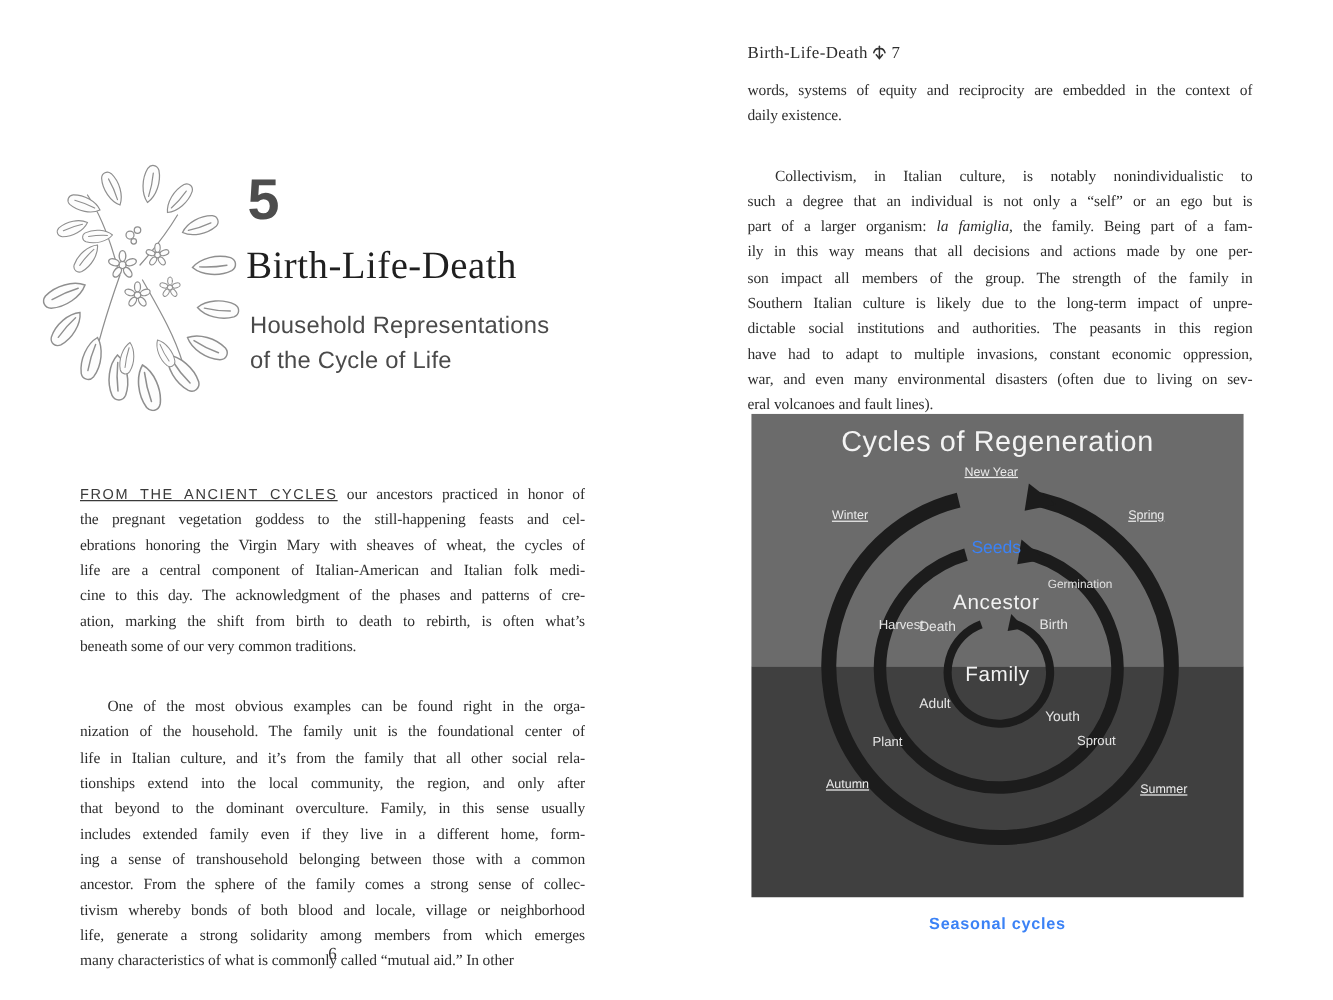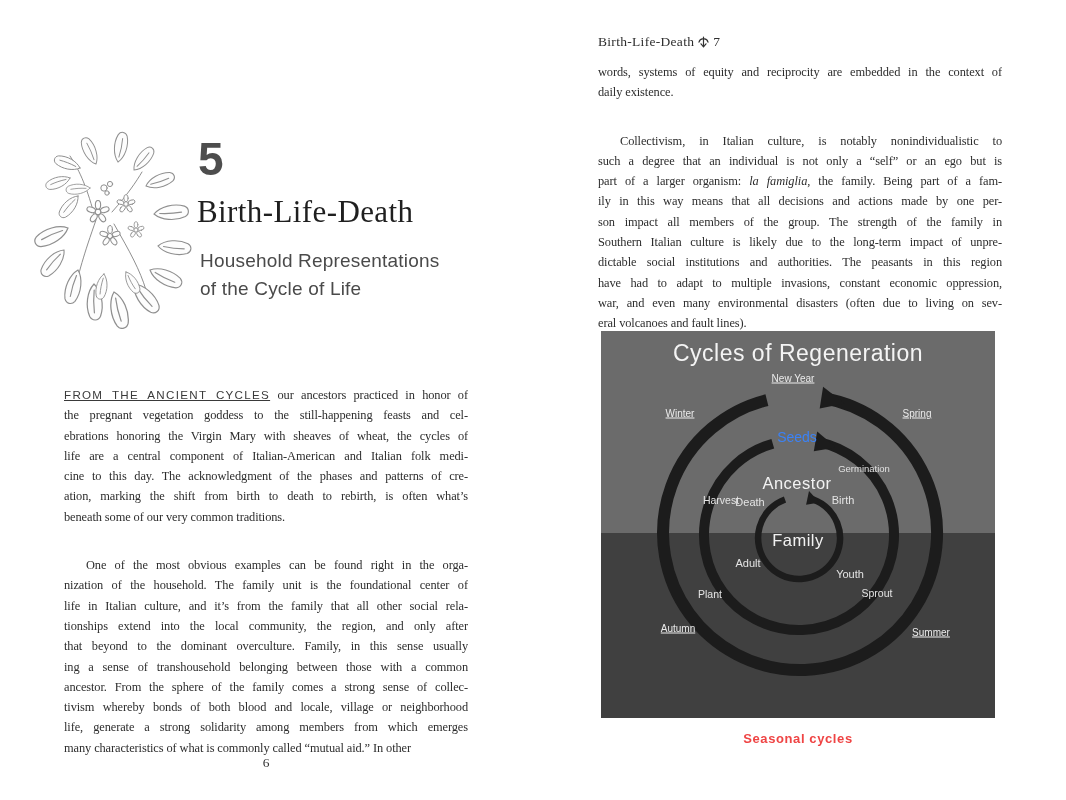--- a/index.html
+++ b/index.html
@@ -36,21 +36,21 @@
   .fig{left:601px;top:331px;width:332px;height:387px;margin:0;padding:0;}
   .fig-svg{position:absolute;left:0;top:0;}
   .fig-label{position:absolute;transform:translate(-50%,-50%);white-space:nowrap;
              font-family:"Liberation Sans",sans-serif;color:#ebebeb;}
   .fig-title{left:197px;top:22px;font-size:23px;color:#f4f4f4;letter-spacing:.5px;}
   .lb12{font-size:10px;text-decoration:underline;}  .lb11{font-size:11px;color:#e4e4e4;}
   .lb10{font-size:10.5px;color:#e4e4e4;} .lb9{font-size:9.5px;color:#e0e0e0;}
   .lb14{font-size:14px;color:#3b82f6;} .lb16{font-size:16.5px;color:#f2f2f2;letter-spacing:.5px;}
   .fig-caption{left:601px;top:731px;width:394px;text-align:center;
                font-family:"Liberation Sans",sans-serif;font-weight:bold;
-               font-size:13px;letter-spacing:.6px;color:#ef4444;}
+               font-size:13px;letter-spacing:.6px;color:#3b82f6;}
 </style>
 </head>
 <body>
 
 <main class="spread">
 
   <svg class="abs illustration" viewBox="0 0 160 205" width="160" height="205">
     <defs>
       <g id="leaf">
         <path d="M0 0 C6 -6 8 -18 4.5 -27 C2.5 -31 -2.5 -31 -4.5 -27 C-8 -18 -6 -6 0 0 Z" fill="#fdfdfd"></path>
@@ -115,20 +115,21 @@
         <div class="line">cine to this day. The acknowledgment of the phases and patterns of cre-</div>
         <div class="line">ation, marking the shift from birth to death to rebirth, is often what’s</div>
         <div class="line">beneath some of our very common traditions.</div>
       </div>
     <div class="para indent-first">
         <div class="line">One of the most obvious examples can be found right in the orga-</div>
         <div class="line">nization of the household. The family unit is the foundational center of</div>
         <div class="line">life in Italian culture, and it’s from the family that all other social rela-</div>
         <div class="line">tionships extend into the local community, the region, and only after</div>
         <div class="line">that beyond to the dominant overculture. Family, in this sense usually</div>
+        <div class="line">includes extended family even if they live in a different home, form-</div>
         <div class="line">ing a sense of transhousehold belonging between those with a common</div>
         <div class="line">ancestor. From the sphere of the family comes a strong sense of collec-</div>
         <div class="line">tivism whereby bonds of both blood and locale, village or neighborhood</div>
         <div class="line">life, generate a strong solidarity among members from which emerges</div>
         <div class="line">many characteristics of what is commonly called “mutual aid.” In other</div>
       </div>
   </div>
 
   <div class="abs pagenum">6</div>
 

